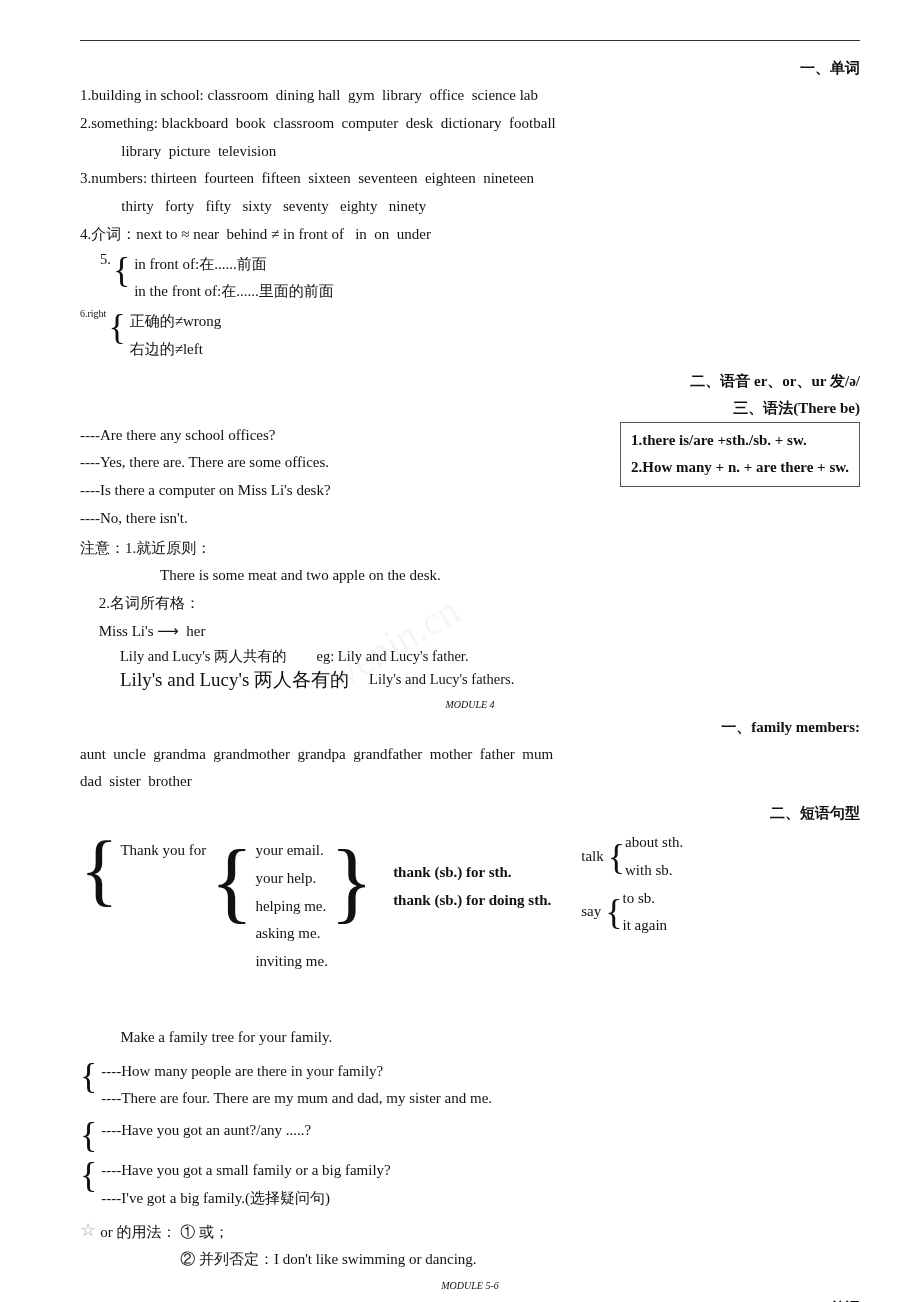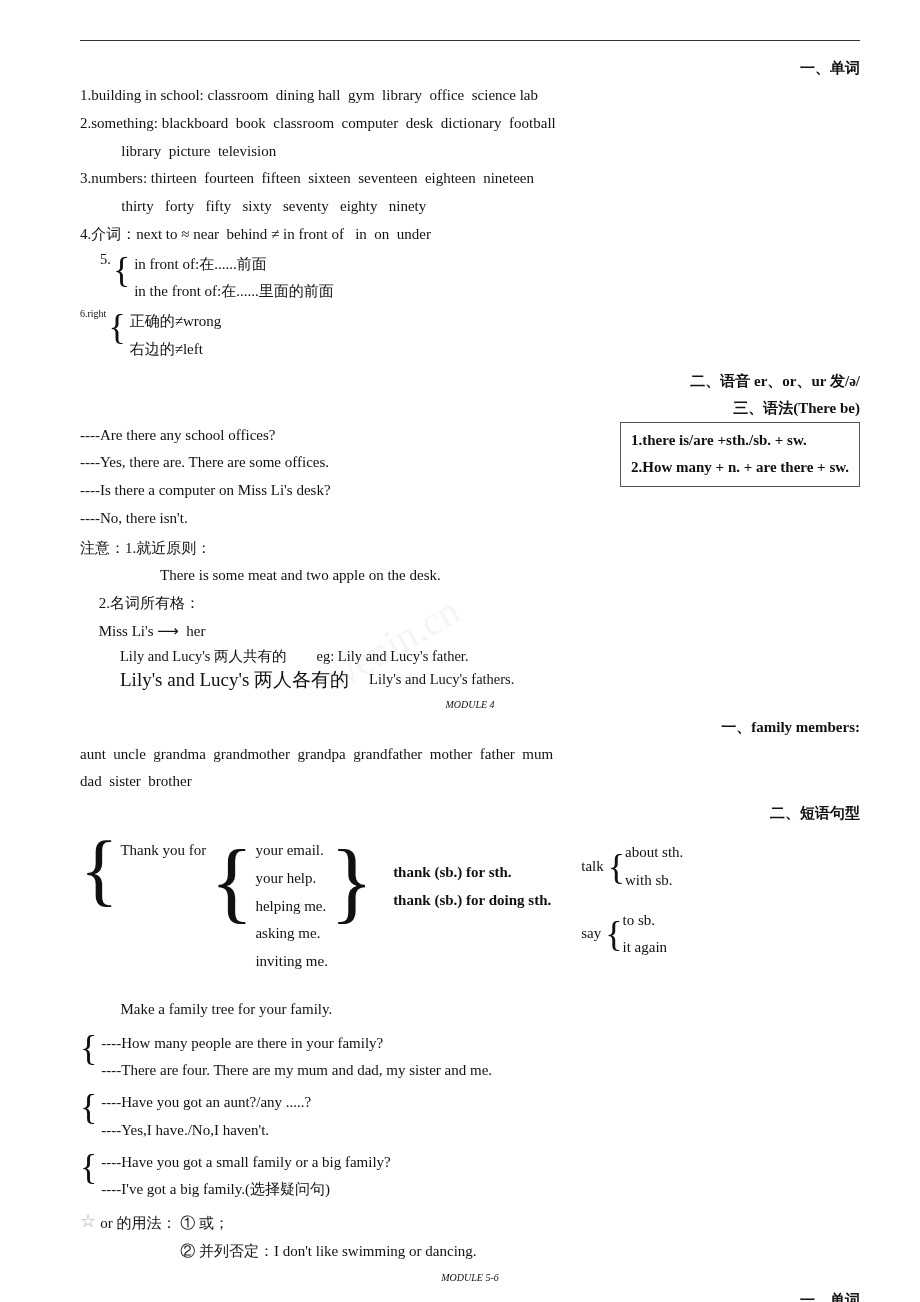--- a/index.html
+++ b/index.html
@@ -136,21 +136,21 @@
 
 <p class="section-title">一、family members:</p>
 <p class="line">aunt  uncle  grandma  grandmother  grandpa  grandfather  mother  father  mum</p>
 <p class="line">dad  sister  brother</p>
 
 <p class="section-title">二、短语句型</p>
 
 <div style="display:flex; align-items:flex-start; margin: 6px 0;">
 
   <span style="font-size:80px; font-weight:100; line-height:1; margin-right:2px; font-family:serif;">{</span>
-  <div style="display:flex; flex-direction:column; justify-content:center;">
+  <div style="display:flex; flex-direction:column; justify-content:center;gap:28px;">
     <div style="display:flex; align-items:flex-start; margin-top:8px;">
       <span class="line" style="margin-right:4px;">Thank you for</span>
 
       <span style="font-size:90px; font-weight:100; line-height:1; margin-right:2px; font-family:serif;">{</span>
       <div style="display:flex; flex-direction:column; justify-content:space-between;">
         <p class="line">your email.</p>
         <p class="line">your help.</p>
         <p class="line">helping me.</p>
         <p class="line">asking me.</p>
         <p class="line">inviting me.</p>
@@ -158,21 +158,21 @@
       <span style="font-size:90px; font-weight:100; line-height:1; margin-left:2px; font-family:serif;">}</span>
     </div>
     <p class="line" style="margin-top:20px;">Make a family tree for your family.</p>
   </div>
 
   <div style="display:flex; flex-direction:column; margin-left:20px; margin-top:30px;">
     <p class="line bold">thank (sb.) for sth.</p>
     <p class="line bold">thank (sb.) for doing sth.</p>
   </div>
 
-  <div style="margin-left:30px; margin-top:10px; display:flex; flex-direction:column; gap:12px;">
+  <div style="margin-left:30px; margin-top:0; display:flex; flex-direction:column; ">
 
     <div style="display:flex; align-items:center;">
       <span class="line" style="margin-right:4px;">talk</span>
       <span style="font-size:36px; font-weight:100; line-height:1; font-family:serif;">{</span>
       <div>
         <p class="line">about sth.</p>
         <p class="line">with sb.</p>
       </div>
     </div>
 
@@ -192,21 +192,20 @@
   <div>
     <p class="line">----How many people are there in your family?</p>
     <p class="line">----There are four. There are my mum and dad, my sister and me.</p>
   </div>
 </div>
 
 <div style="display:flex; align-items:flex-start; margin: 4px 0;">
   <span style="font-size:36px; font-weight:100; line-height:1; font-family:serif; margin-right:4px;">{</span>
   <div>
     <p class="line">----Have you got an aunt?/any .....?</p>
-    <p class="line">----Yes,I have./No,I haven't.</p>
   </div>
 </div>
 
 <div style="display:flex; align-items:flex-start; margin: 4px 0;">
   <span style="font-size:36px; font-weight:100; line-height:1; font-family:serif; margin-right:4px;">{</span>
   <div>
     <p class="line">----Have you got a small family or a big family?</p>
     <p class="line">----I've got a big family.(选择疑问句)</p>
   </div>
 </div>

